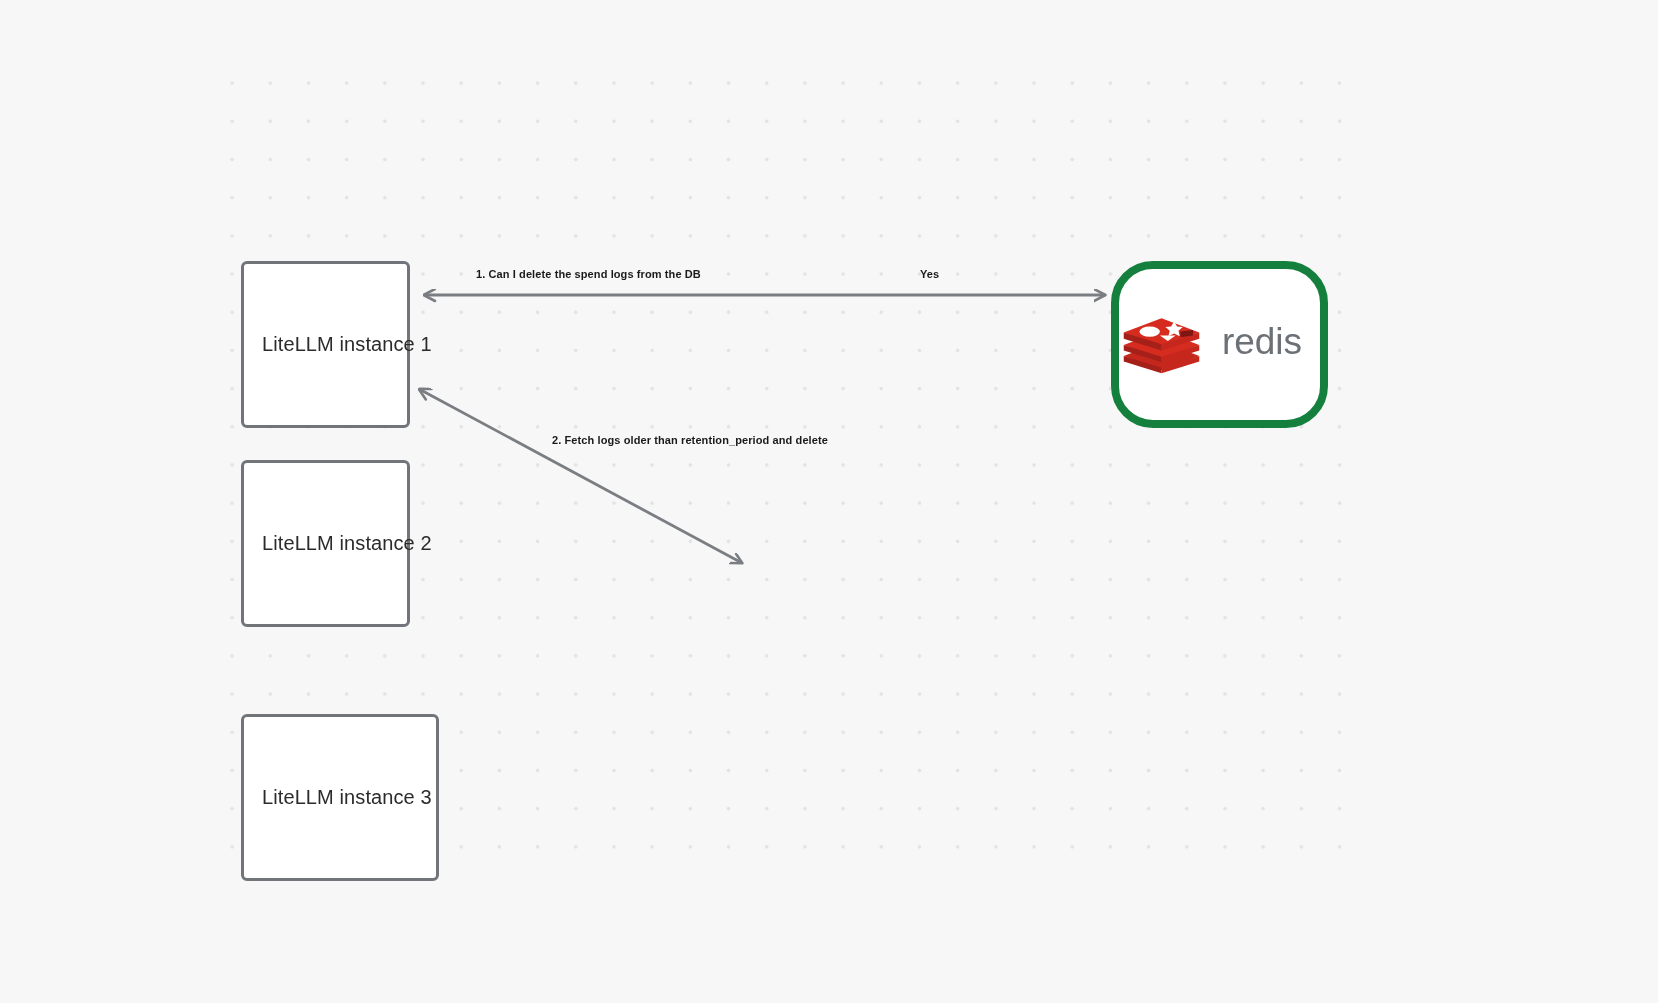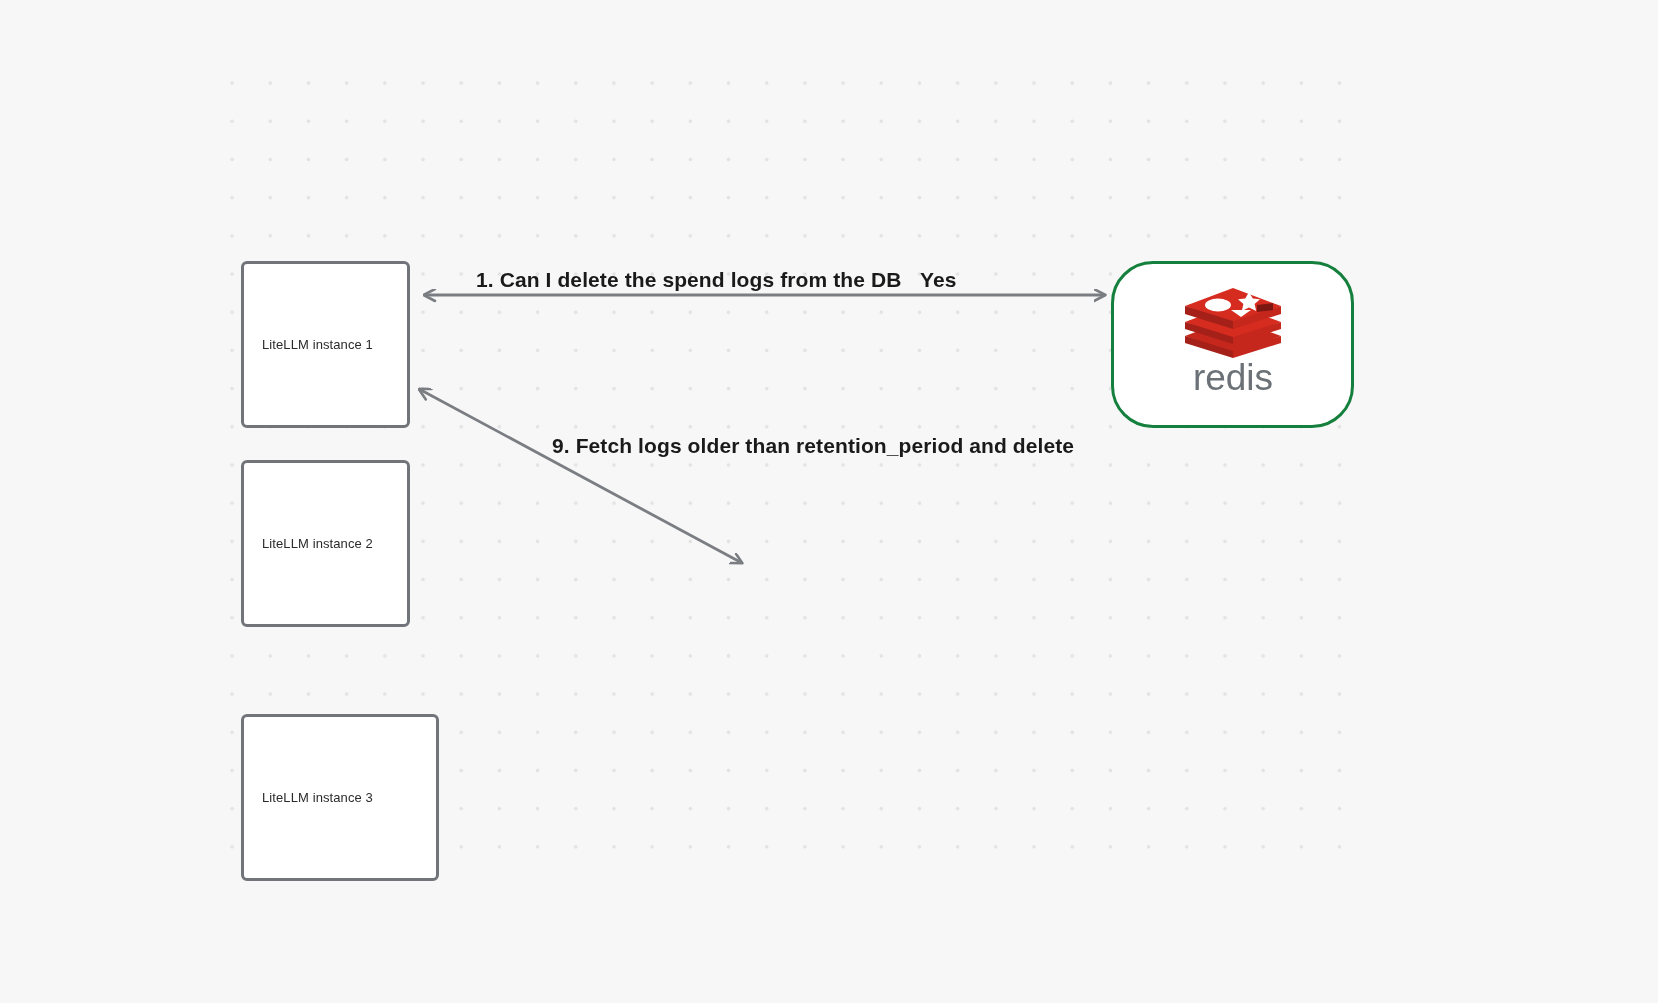--- a/index.html
+++ b/index.html
@@ -30,55 +30,54 @@
     position: absolute;
     background: #ffffff;
     border: 3px solid #71757a;
     border-radius: 6px;
     box-sizing: border-box;
     display: flex;
     align-items: center;
     justify-content: flex-start;
   }
   .node-label {
-    font-size: 13px;
+    font-size: 20px;
     color: #2b2b2b;
     padding-left: 18px;
     letter-spacing: 0.1px;
     white-space: nowrap;
   }
   #litellm-1 { left: 241px; top: 261px; width: 169px; height: 167px; }
   #litellm-2 { left: 241px; top: 460px; width: 169px; height: 167px; }
   #litellm-3 { left: 241px; top: 714px; width: 198px; height: 167px; }
 
   #redis-node {
     position: absolute;
     left: 1111px;
     top: 261px;
-    width: 243px;
+    width: 217px;
     height: 167px;
     background: #ffffff;
-    border: 3px solid #15803d;
+    border: 8px solid #15803d;
     border-radius: 42px;
     box-sizing: border-box;
     display: flex;
-    flex-direction: column;
     align-items: center;
     justify-content: center;
   }
   #db-node {
     position: absolute;
     left: 754px;
     top: 494px;
     width: 172px;
     height: 156px;
   }
   .edge-label {
     position: absolute;
-    font-size: 21px;
+    font-size: 11px;
     font-weight: bold;
     color: #1a1a1a;
     white-space: nowrap;
     letter-spacing: 0.1px;
   }
   #label-1 { left: 476px; top: 268px; }
   #label-yes { left: 920px; top: 268px; }
   #label-2 { left: 552px; top: 434px; }
   svg.overlay {
     position: absolute;
@@ -147,15 +146,15 @@
     <div class="redis-word">
       <svg width="116" height="40" viewBox="0 0 116 40">
         <text x="58" y="30" text-anchor="middle" font-family="Liberation Sans, sans-serif" font-size="37" font-weight="500" fill="#6b7176">redis</text>
       </svg>
     </div>
   </div>
 
 
   <div class="edge-label" id="label-1">1.  Can I delete the spend logs from the DB</div>
   <div class="edge-label" id="label-yes">Yes</div>
-  <div class="edge-label" id="label-2">9.  Fetch logs older than retention_period and delete</div>
+  <div class="edge-label" id="label-2">2.  Fetch logs older than retention_period and delete</div>
 
 </div>
 
 </body></html>

